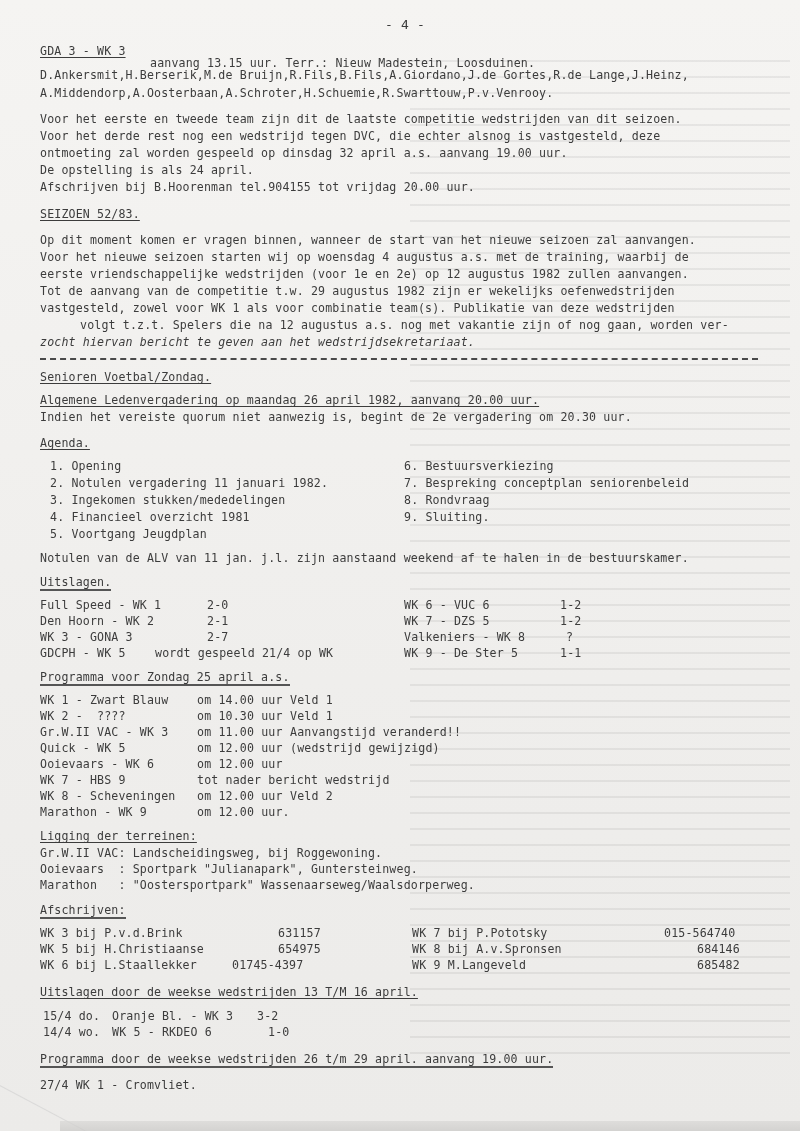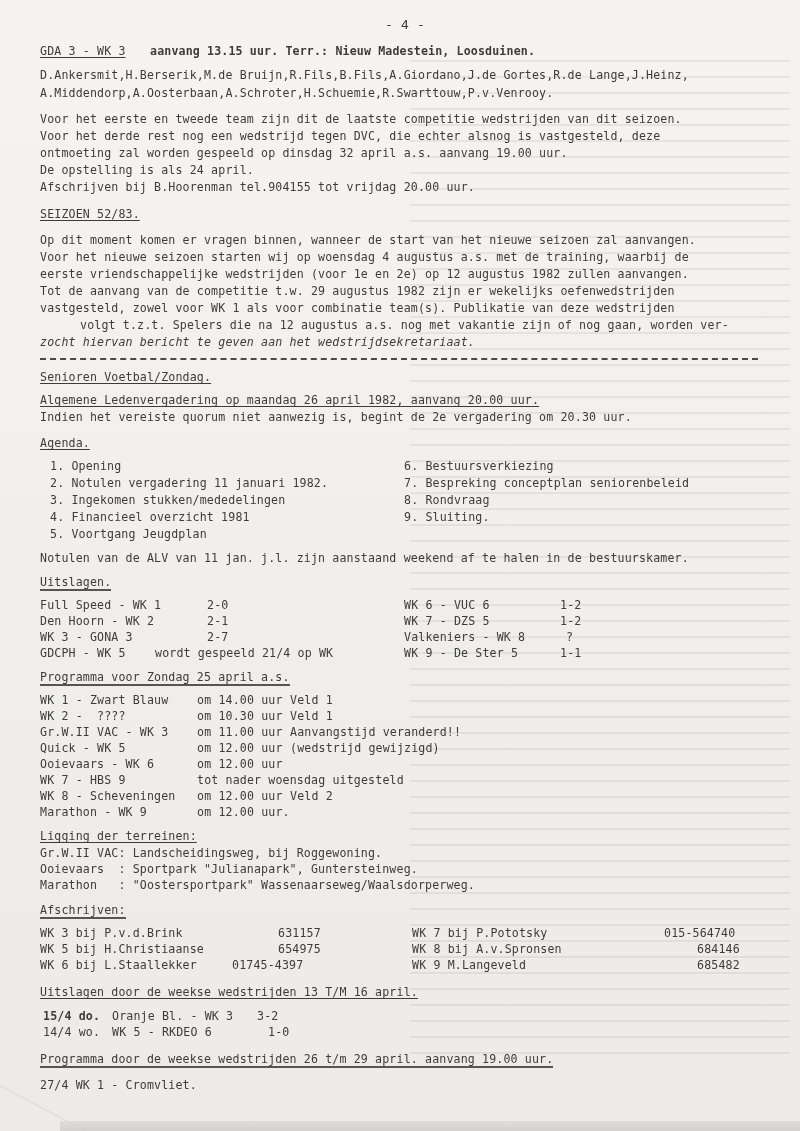--- a/index.html
+++ b/index.html
@@ -43,21 +43,21 @@
   </style>
 </head>
 <body>
 
 <div class="page">
   <div class="bleed"></div>
 
   <div class="t" style="left:385px;top:18px;font-size:13px;">- 4 -</div>
 
   <div class="t u" style="left:40px;top:44px;">GDA 3 - WK 3</div>
-  <div class="t" style="left:150px;top:44px;font-weight:bold;">aanvang 13.15 uur. Terr.: Nieuw Madestein, Loosduinen.</div>
+  <div class="t" style="left:150px;top:56px;">aanvang 13.15 uur. Terr.: Nieuw Madestein, Loosduinen.</div>
   <div class="t" style="left:40px;top:68px;">D.Ankersmit,H.Berserik,M.de Bruijn,R.Fils,B.Fils,A.Giordano,J.de Gortes,R.de Lange,J.Heinz,</div>
   <div class="t" style="left:40px;top:86px;">A.Middendorp,A.Oosterbaan,A.Schroter,H.Schuemie,R.Swarttouw,P.v.Venrooy.</div>
   <div class="t" style="left:40px;top:112px;">Voor het eerste en tweede team zijn dit de laatste competitie wedstrijden van dit seizoen.</div>
   <div class="t" style="left:40px;top:129px;">Voor het derde rest nog een wedstrijd tegen DVC, die echter alsnog is vastgesteld, deze</div>
   <div class="t" style="left:40px;top:146px;">ontmoeting zal worden gespeeld op dinsdag 32 april a.s. aanvang 19.00 uur.</div>
   <div class="t" style="left:40px;top:163px;">De opstelling is als 24 april.</div>
   <div class="t" style="left:40px;top:180px;">Afschrijven bij B.Hoorenman tel.904155 tot vrijdag 20.00 uur.</div>
 
   <div class="t u" style="left:40px;top:207px;">SEIZOEN 52/83.</div>
   <div class="t" style="left:40px;top:233px;">Op dit moment komen er vragen binnen, wanneer de start van het nieuwe seizoen zal aanvangen.</div>
@@ -123,21 +123,21 @@
   <div class="t" style="left:290px;top:725px;">Aanvangstijd veranderd!!</div>
 
   <div class="t" style="left:40px;top:741px;">Quick - WK 5</div>
   <div class="t" style="left:197px;top:741px;">om 12.00 uur</div>
   <div class="t" style="left:290px;top:741px;">(wedstrijd gewijzigd)</div>
 
   <div class="t" style="left:40px;top:757px;">Ooievaars - WK 6</div>
   <div class="t" style="left:197px;top:757px;">om 12.00 uur</div>
 
   <div class="t" style="left:40px;top:773px;">WK 7 - HBS 9</div>
-  <div class="t" style="left:197px;top:773px;">tot nader woensdag uitgesteld</div>
+  <div class="t" style="left:197px;top:773px;">tot nader bericht wedstrijd</div>
 
   <div class="t" style="left:40px;top:789px;">WK 8 - Scheveningen</div>
   <div class="t" style="left:197px;top:789px;">om 12.00 uur</div>
   <div class="t" style="left:290px;top:789px;">Veld 2</div>
 
   <div class="t" style="left:40px;top:805px;">Marathon - WK 9</div>
   <div class="t" style="left:197px;top:805px;">om 12.00 uur.</div>
 
   <div class="t u" style="left:40px;top:829px;">Ligging der terreinen:</div>
   <div class="t" style="left:40px;top:846px;">Gr.W.II VAC: Landscheidingsweg, bij Roggewoning.</div>
@@ -154,21 +154,21 @@
   <div class="t" style="left:232px;top:958px;">01745-4397</div>
 
   <div class="t" style="left:412px;top:926px;">WK 7 bij P.Pototsky</div>
   <div class="t" style="left:664px;top:926px;">015-564740</div>
   <div class="t" style="left:412px;top:942px;">WK 8 bij A.v.Spronsen</div>
   <div class="t" style="left:697px;top:942px;">684146</div>
   <div class="t" style="left:412px;top:958px;">WK 9 M.Langeveld</div>
   <div class="t" style="left:697px;top:958px;">685482</div>
 
   <div class="t u" style="left:40px;top:985px;">Uitslagen door de weekse wedstrijden 13 T/M 16 april.</div>
-  <div class="t" style="left:43px;top:1009px;font-weight:bold;">15/4 do.</div>
+  <div class="t" style="left:43px;top:1009px;">15/4 do.</div>
   <div class="t" style="left:112px;top:1009px;">Oranje Bl. - WK 3</div>
   <div class="t" style="left:257px;top:1009px;">3-2</div>
   <div class="t" style="left:43px;top:1025px;">14/4 wo.</div>
   <div class="t" style="left:112px;top:1025px;">WK 5 - RKDEO 6</div>
   <div class="t" style="left:268px;top:1025px;">1-0</div>
 
   <div class="t uu" style="left:40px;top:1052px;">Programma door de weekse wedstrijden 26 t/m 29 april. aanvang 19.00 uur.</div>
   <div class="t" style="left:40px;top:1078px;">27/4 WK 1 - Cromvliet.</div>
 
   <div class="fold"></div>

